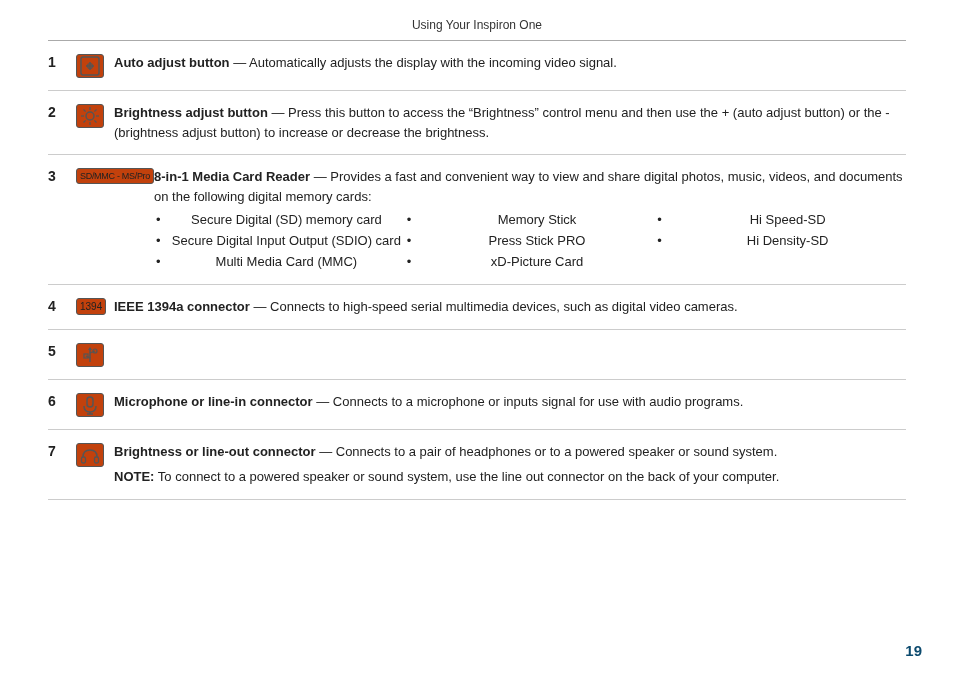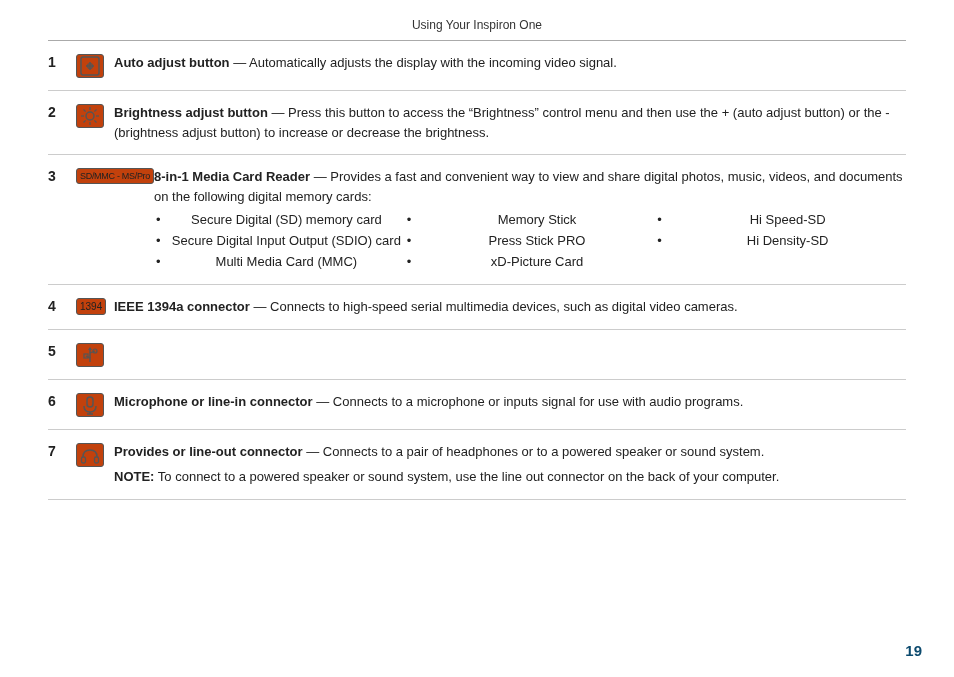--- a/index.html
+++ b/index.html
@@ -223,21 +223,21 @@
       <span class="icon-box">
         <svg width="20" height="20" viewBox="0 0 20 20" style="display:block;">
           <path d="M3 12 Q3 5 10 5 Q17 5 17 12" fill="none" stroke="#555" stroke-width="1.5"></path>
           <rect x="1.5" y="12" width="4" height="6" rx="1.5" fill="none" stroke="#555" stroke-width="1.3"></rect>
           <rect x="14.5" y="12" width="4" height="6" rx="1.5" fill="none" stroke="#555" stroke-width="1.3"></rect>
         </svg>
       </span>
     </div>
     <div class="section-content">
       <div>
-        <span class="section-title-inline">Provides or line-out connector</span><span> — </span><span>Connects to a pair of headphones or to a powered speaker or sound system.</span>
+        <span class="section-title-inline">Brightness or line-out connector</span><span> — </span><span>Connects to a pair of headphones or to a powered speaker or sound system.</span>
       </div>
       <div style="margin-top:6px;">
         <span class="note-bold">NOTE:</span><span> To connect to a powered speaker or sound system, use the line out connector on the back of your computer.</span>
       </div>
     </div>
   </div>
 
   <div class="footer">19</div>
 </div>
 

